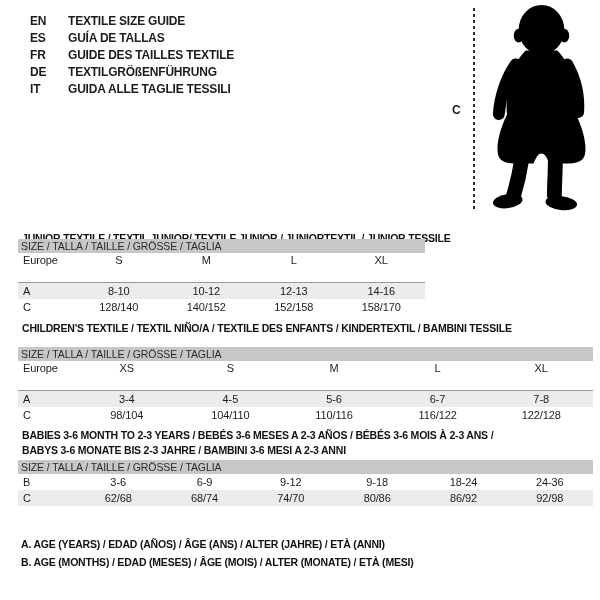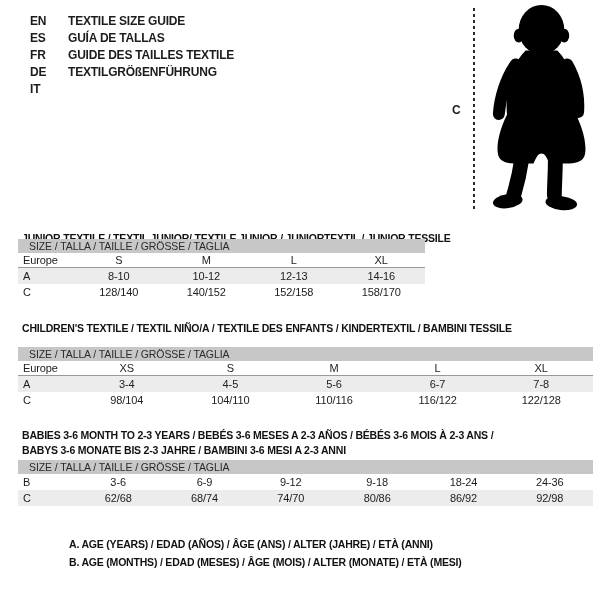--- a/index.html
+++ b/index.html
@@ -34,32 +34,32 @@
   .tbl-title {
     position:absolute; left:22px;
     font-weight:bold; font-size:10.5px; letter-spacing:-0.2px;
     white-space:pre-line; line-height:15px; color:#111;
   }
   .tbl { position:absolute; left:18px; }
   .tbl.narrow { width:407px; }
   .tbl.wide { width:575px; }
   .size-bar {
     height:14px; line-height:14px; background:#c7c7c7;
-    font-size:10.5px; padding-left:11px; color:#2a2a2a;
+    font-size:10.5px; padding-left:3px; color:#2a2a2a;
     letter-spacing:-0.1px;
   }
-  .trow { display:flex; height:15px; line-height:15px; font-size:11px; letter-spacing:-0.1px; }
+  .trow { display:flex; height:30px; line-height:15px; font-size:11px; letter-spacing:-0.1px; }
   .trow.tall { height:16px; line-height:16px; }
   .trow .lbl { width:57px; padding-left:5px; }
   .trow .val { flex:1; text-align:center; }
   .trow.alt { background:#ececec; }
   .trow.underlined { border-bottom:1px solid #999; }
 
   
-  .footnotes { position:absolute; left:21px; top:536px;margin-left:48px; }
+  .footnotes { position:absolute; left:21px; top:536px; }
   .footnote {
     font-weight:bold; font-size:10.5px; letter-spacing:-0.2px;
     height:17.5px; line-height:17.5px; white-space:nowrap; color:#111;
   }
 </style>
 </head>
 <body>
 
 <div class="page">
 
@@ -75,20 +75,21 @@
     <div class="lang-row">
       <span class="lang-code">FR</span>
       <span class="lang-label">GUIDE DES TAILLES TEXTILE</span>
     </div>
     <div class="lang-row">
       <span class="lang-code">DE</span>
       <span class="lang-label">TEXTILGRÖßENFÜHRUNG</span>
     </div>
     <div class="lang-row">
       <span class="lang-code">IT</span>
+      <span class="lang-label">GUIDA ALLE TAGLIE TESSILI</span>
     </div>
   </div>
 
   <div class="figure">
     <span class="height-label">C</span>
     <div class="height-line"></div>
     <svg class="baby-svg" viewBox="0 0 115 212" xmlns="http://www.w3.org/2000/svg">
       <g fill="#000000">
         <ellipse cx="60" cy="27" rx="23" ry="25"></ellipse>
         <ellipse cx="37" cy="33" rx="5" ry="7"></ellipse>

